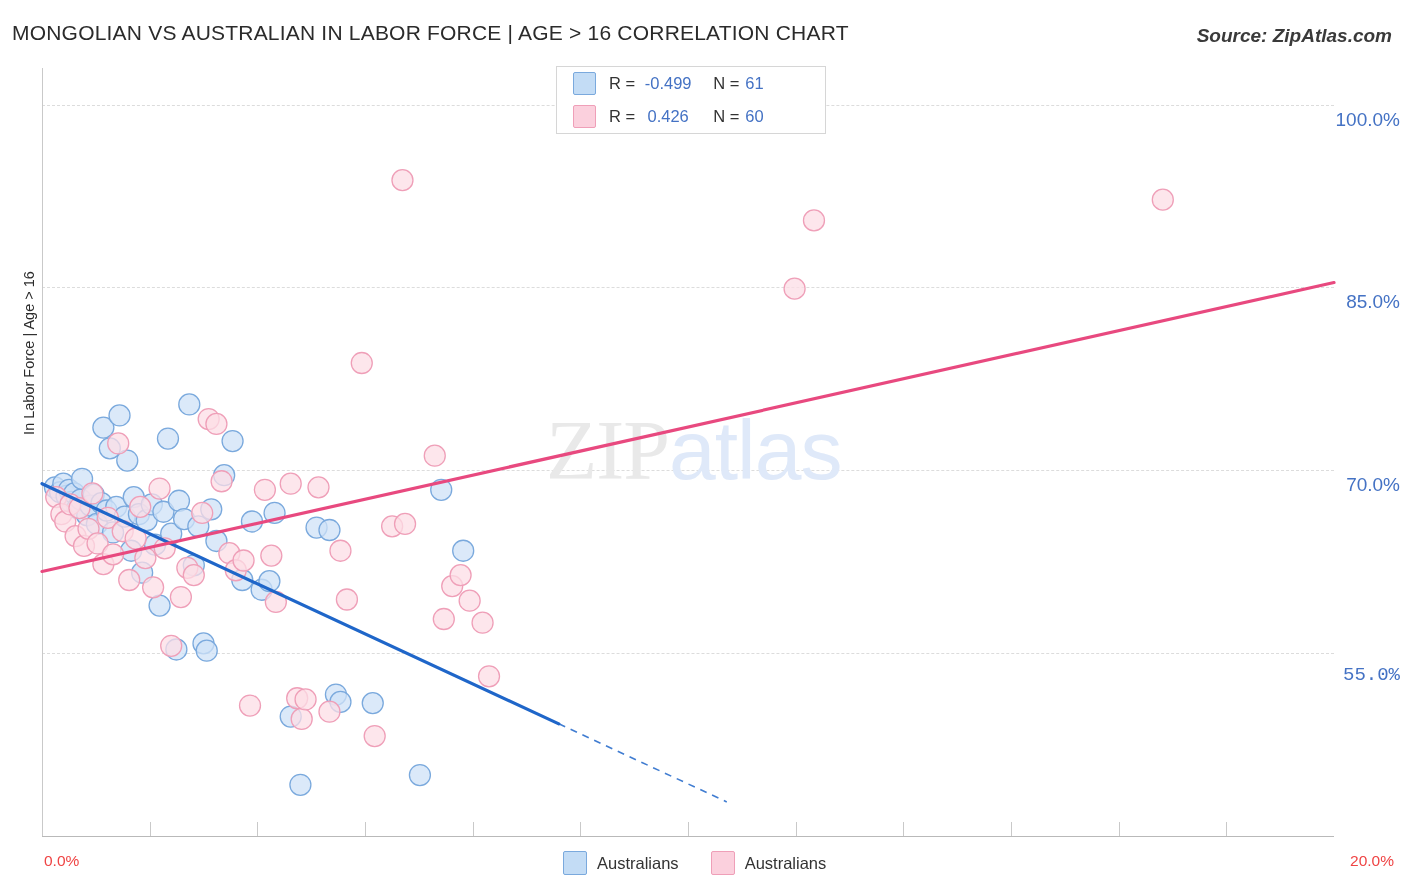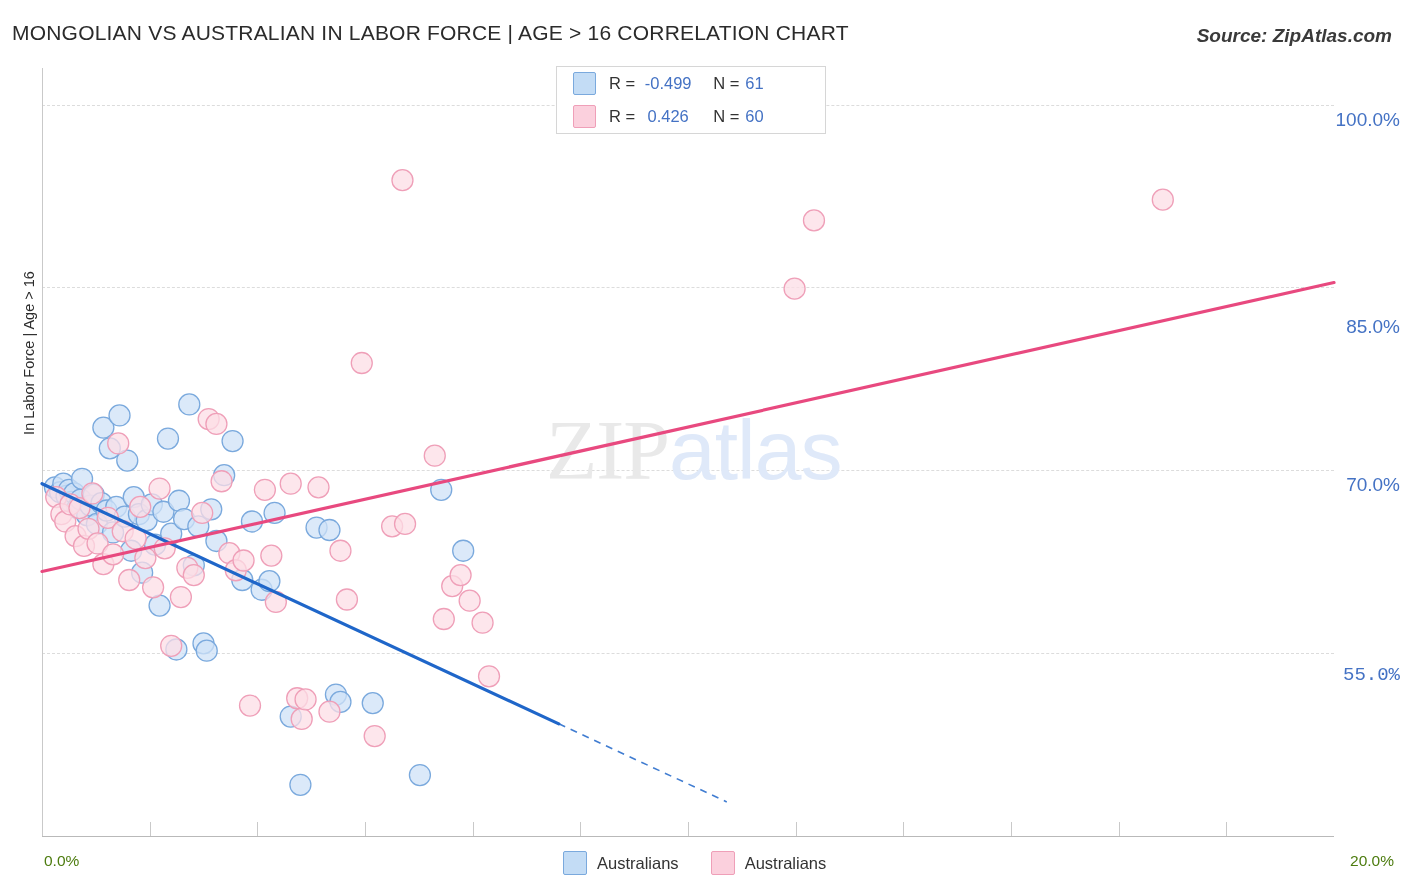--- a/index.html
+++ b/index.html
@@ -29,21 +29,21 @@
   .plot-border-left{position:absolute;left:42px;top:68px;width:1px;height:768px;background:#c9c9c9;}
   .plot-border-bottom{position:absolute;left:42px;top:836px;width:1292px;height:1px;background:#b9b9b9;}
 
   .gridline{position:absolute;left:0;width:100%;height:0;border-top:1px dashed #dcdcdc;}
   .tick{position:absolute;bottom:0;width:1px;height:14px;background:#c9c9c9;}
 
   .ytick-label{
     position:absolute;right:6px;font-size:19px;color:#4472c4;white-space:nowrap;
     text-align:right;
   }
-  .xtick-label{position:absolute;font-size:15.5px;color:#4d7c0f;white-space:nowrap;}
+  .xtick-label{position:absolute;font-size:15.5px;color:#ef4444;white-space:nowrap;}
   .x-left{left:44px;top:852px;}
   .x-right{right:12px;top:852px;text-align:right;}
 
   .watermark{
     position:absolute;left:546px;top:402px;
     font-size:84px;letter-spacing:-1px;user-select:none;pointer-events:none;
     font-family:"Liberation Serif", serif;
   }
   .wm-zip{color:#e9e9e9;}
   .wm-atlas{color:#dfe9f9;font-family:"Liberation Sans", sans-serif;}
@@ -226,21 +226,21 @@
         <circle cx="1162.81" cy="199.66" r="10.5" fill="#fcdde6" fill-opacity="0.75" stroke="#ef9fb8" stroke-width="1.3"></circle>
         <circle cx="405.05" cy="523.92" r="10.5" fill="#fcdde6" fill-opacity="0.75" stroke="#ef9fb8" stroke-width="1.3"></circle>
       </g>
       <line x1="42.00" y1="483.70" x2="558.80" y2="723.85" stroke="#1f66c9" stroke-width="3.2" stroke-linecap="round"></line>
       <line x1="558.80" y1="723.85" x2="726.76" y2="801.90" stroke="#1f66c9" stroke-width="1.6" stroke-dasharray="7 6" opacity="0.85"></line>
       <line x1="42.00" y1="571.47" x2="1334.00" y2="282.55" stroke="#e8497f" stroke-width="3.2" stroke-linecap="round"></line>
     </svg>
 
   <div id="ytick-labels">
       <div class="ytick-label" style="top: 108.571px;">100.0%</div>
-      <div class="ytick-label" style="top: 291.429px; margin-top: 25px;">85.0%</div>
+      <div class="ytick-label" style="top: 291.429px;">85.0%</div>
       <div class="ytick-label" style="top: 474.286px;">70.0%</div>
       <div class="ytick-label" style="top: 664px; font-family: Liberation Mono, monospace;">55.0%</div>
     </div>
 
   <div class="xtick-label x-left">0.0%</div>
   <div class="xtick-label x-right">20.0%</div>
 
   <div class="stat-box">
     <div class="stat-row">
       <span class="swatch sw-blue"></span>

